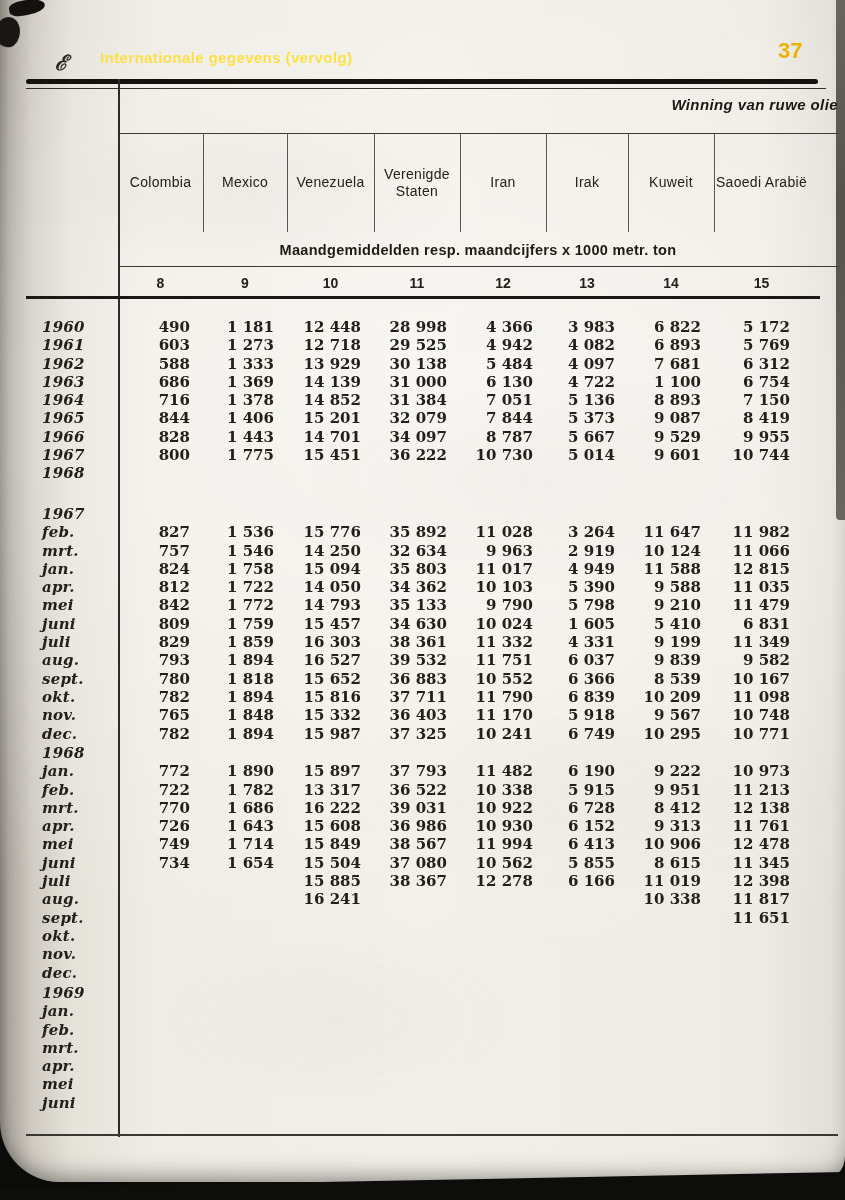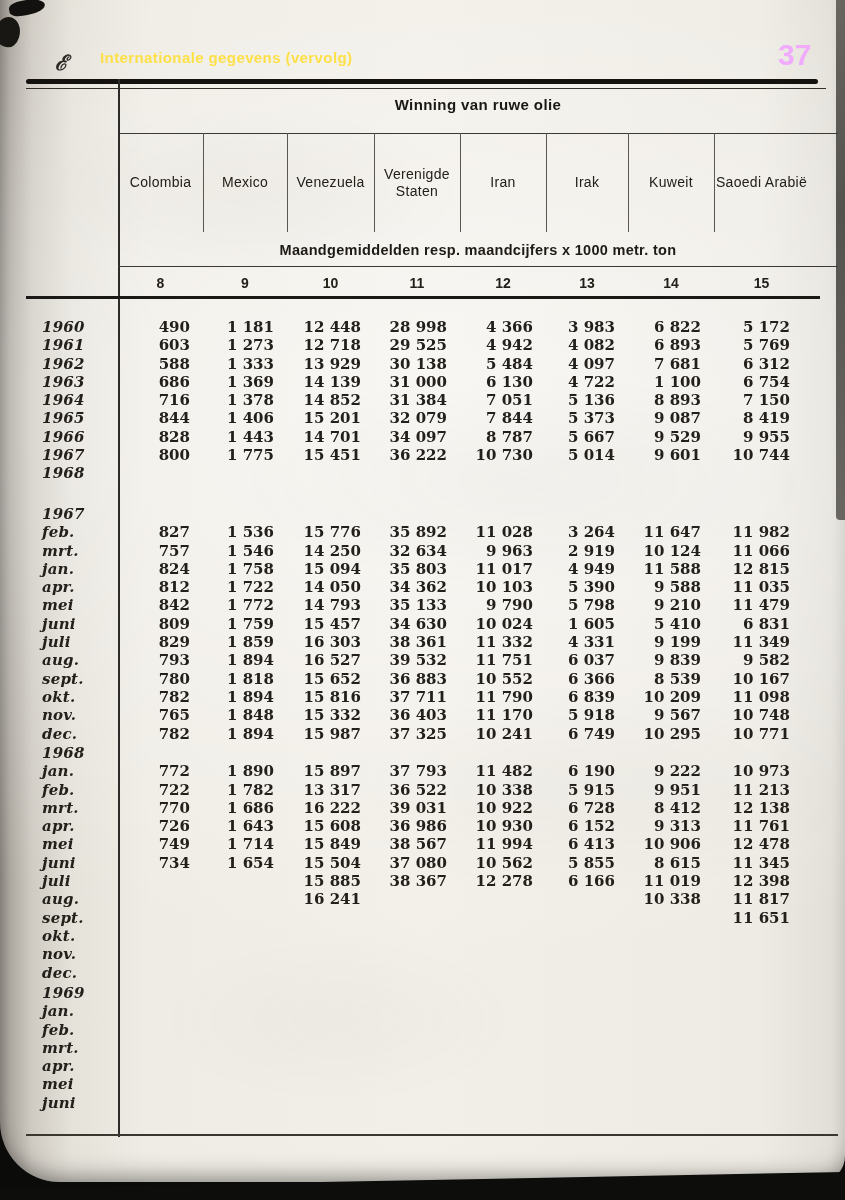--- a/index.html
+++ b/index.html
@@ -24,26 +24,26 @@
   .right-band{position:absolute;right:0;top:0;width:9px;height:520px;
          background:linear-gradient(180deg,#55524c,#3d3b36 40%,#55524c);opacity:.85;
          border-radius:0 0 0 4px;}
   .bottom-bar{position:absolute;left:-20px;top:1180px;width:900px;height:70px;
          background:#0d0d0c;transform:rotate(-1.1deg);}
   
   .section-letter{position:absolute;left:55px;top:48px;font-family:"DejaVu Serif",serif;
          font-style:italic;font-size:21px;font-weight:700;color:#2a2824;}
   .page-header-title{position:absolute;left:100px;top:49px;font-size:15px;font-weight:700;
          letter-spacing:.4px;color:#fde047;}
-  .page-number{position:absolute;left:778px;top:38px;font-size:30px;font-weight:700;color:#f0abfc;}
+  .page-number{position:absolute;left:778px;top:38px;font-size:22px;font-weight:700;color:#eab308;}
   .rule-header-thick{position:absolute;left:26px;top:79px;width:792px;height:5px;background:#14120f;border-radius:3px;}
   .rule-header-thin{position:absolute;left:26px;top:88px;width:800px;height:1px;background:#33302b;}
   
-  .table-title{position:absolute;left:118px;top:96px;width:720px;text-align:center;
-         font-size:15px;font-weight:700;letter-spacing:.4px;color:#1a1815;}
+  .table-title{position:absolute;left:118px;top:96px;width:720px;text-align:right;
+         font-size:15px;font-weight:700;letter-spacing:.4px;color:#1a1815;font-style:italic;}
   .rule-under-title{position:absolute;left:118px;top:133px;width:720px;height:1px;background:#3c3933;}
   .vline-left{position:absolute;left:118px;top:79px;width:2px;height:1058px;background:#2e2c28;}
   .sep{position:absolute;top:133px;width:1px;height:99px;background:#5a5750;}
   .rule-under-unit{position:absolute;left:118px;top:266px;width:720px;height:1px;background:#3c3933;}
   .rule-thick2{position:absolute;left:26px;top:296px;width:794px;height:3px;background:#1b1916;}
   .rule-bottom{position:absolute;left:26px;top:1134px;width:812px;height:2px;background:#3a3731;}
   .colcell{position:absolute;top:133px;height:99px;display:flex;align-items:center;justify-content:center;
          text-align:center;font-size:14px;letter-spacing:.3px;line-height:17px;color:#232019;}
   .numcell{position:absolute;top:271px;height:24px;display:flex;align-items:center;justify-content:center;
          font-size:14px;font-weight:700;color:#232019;}

